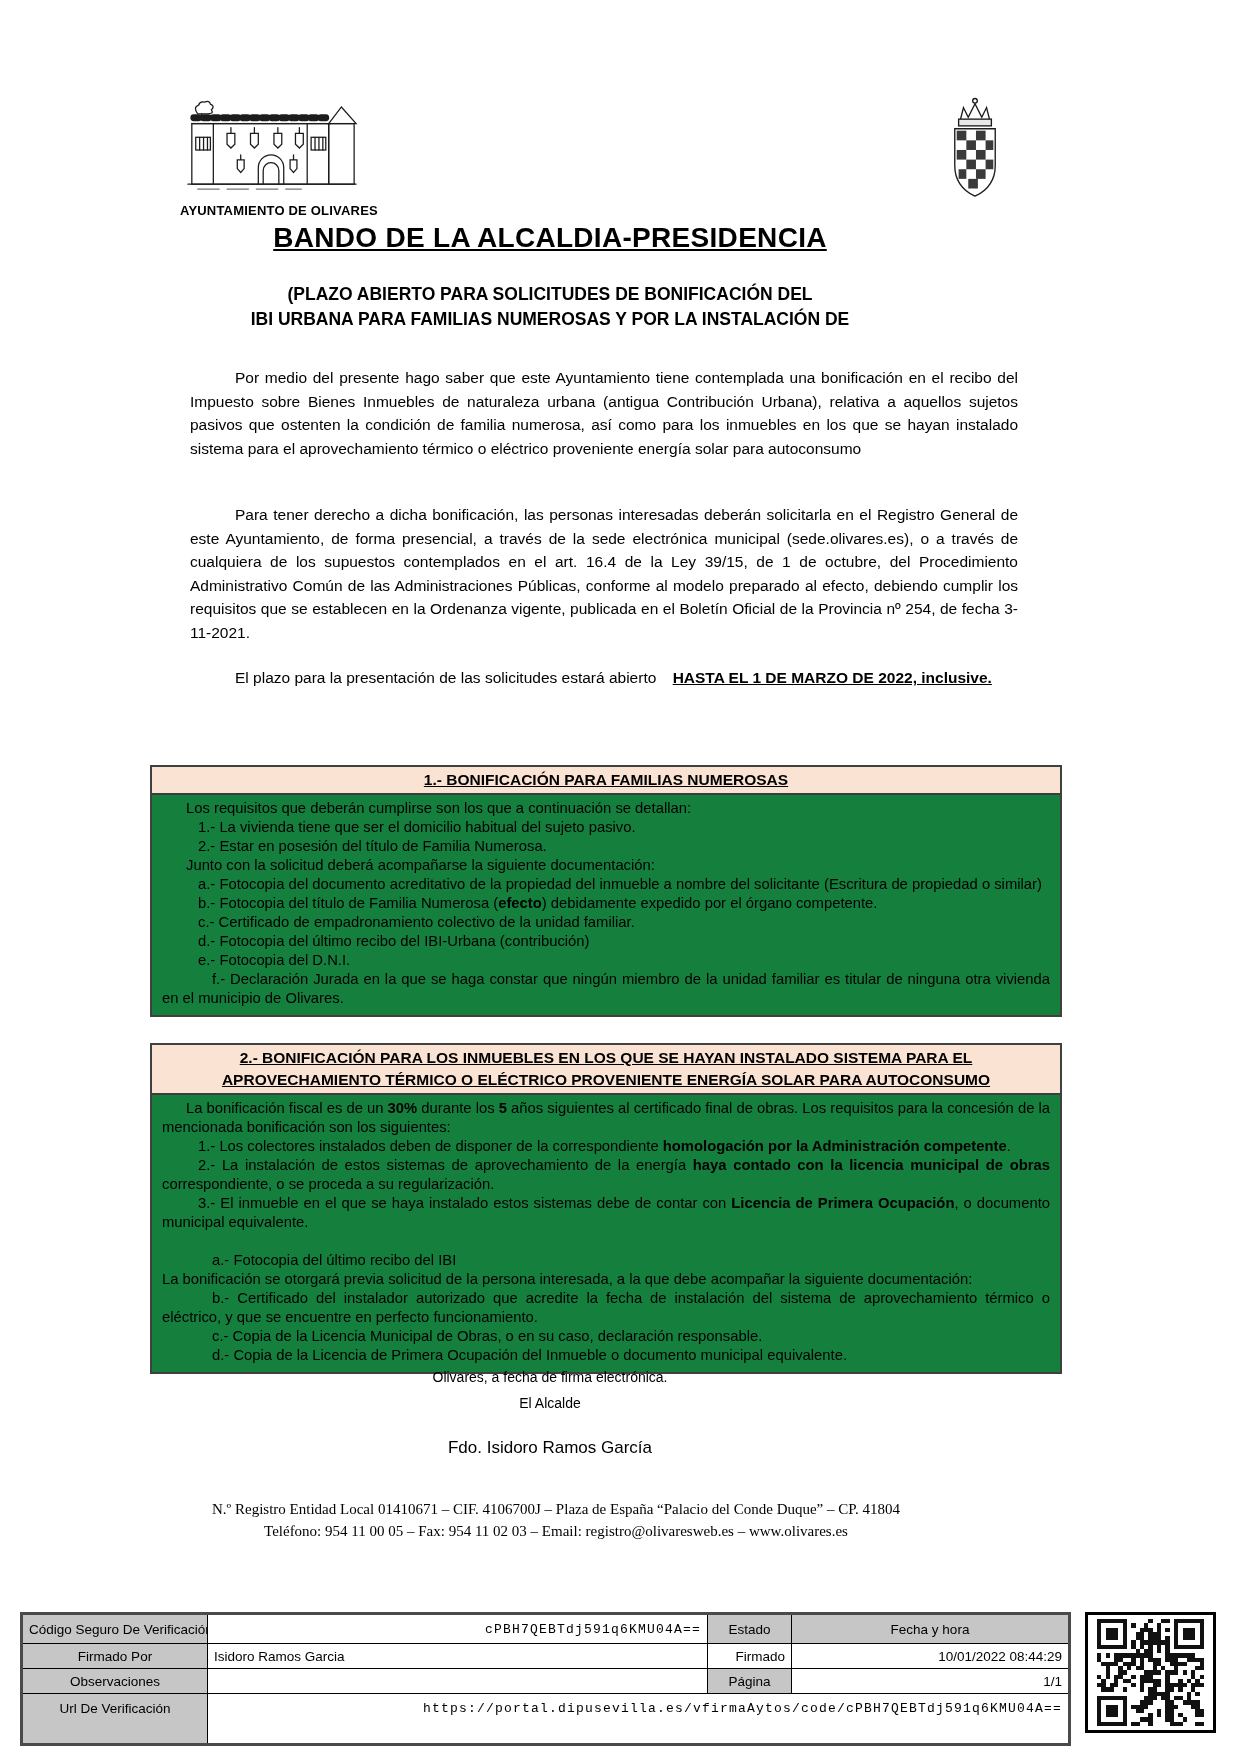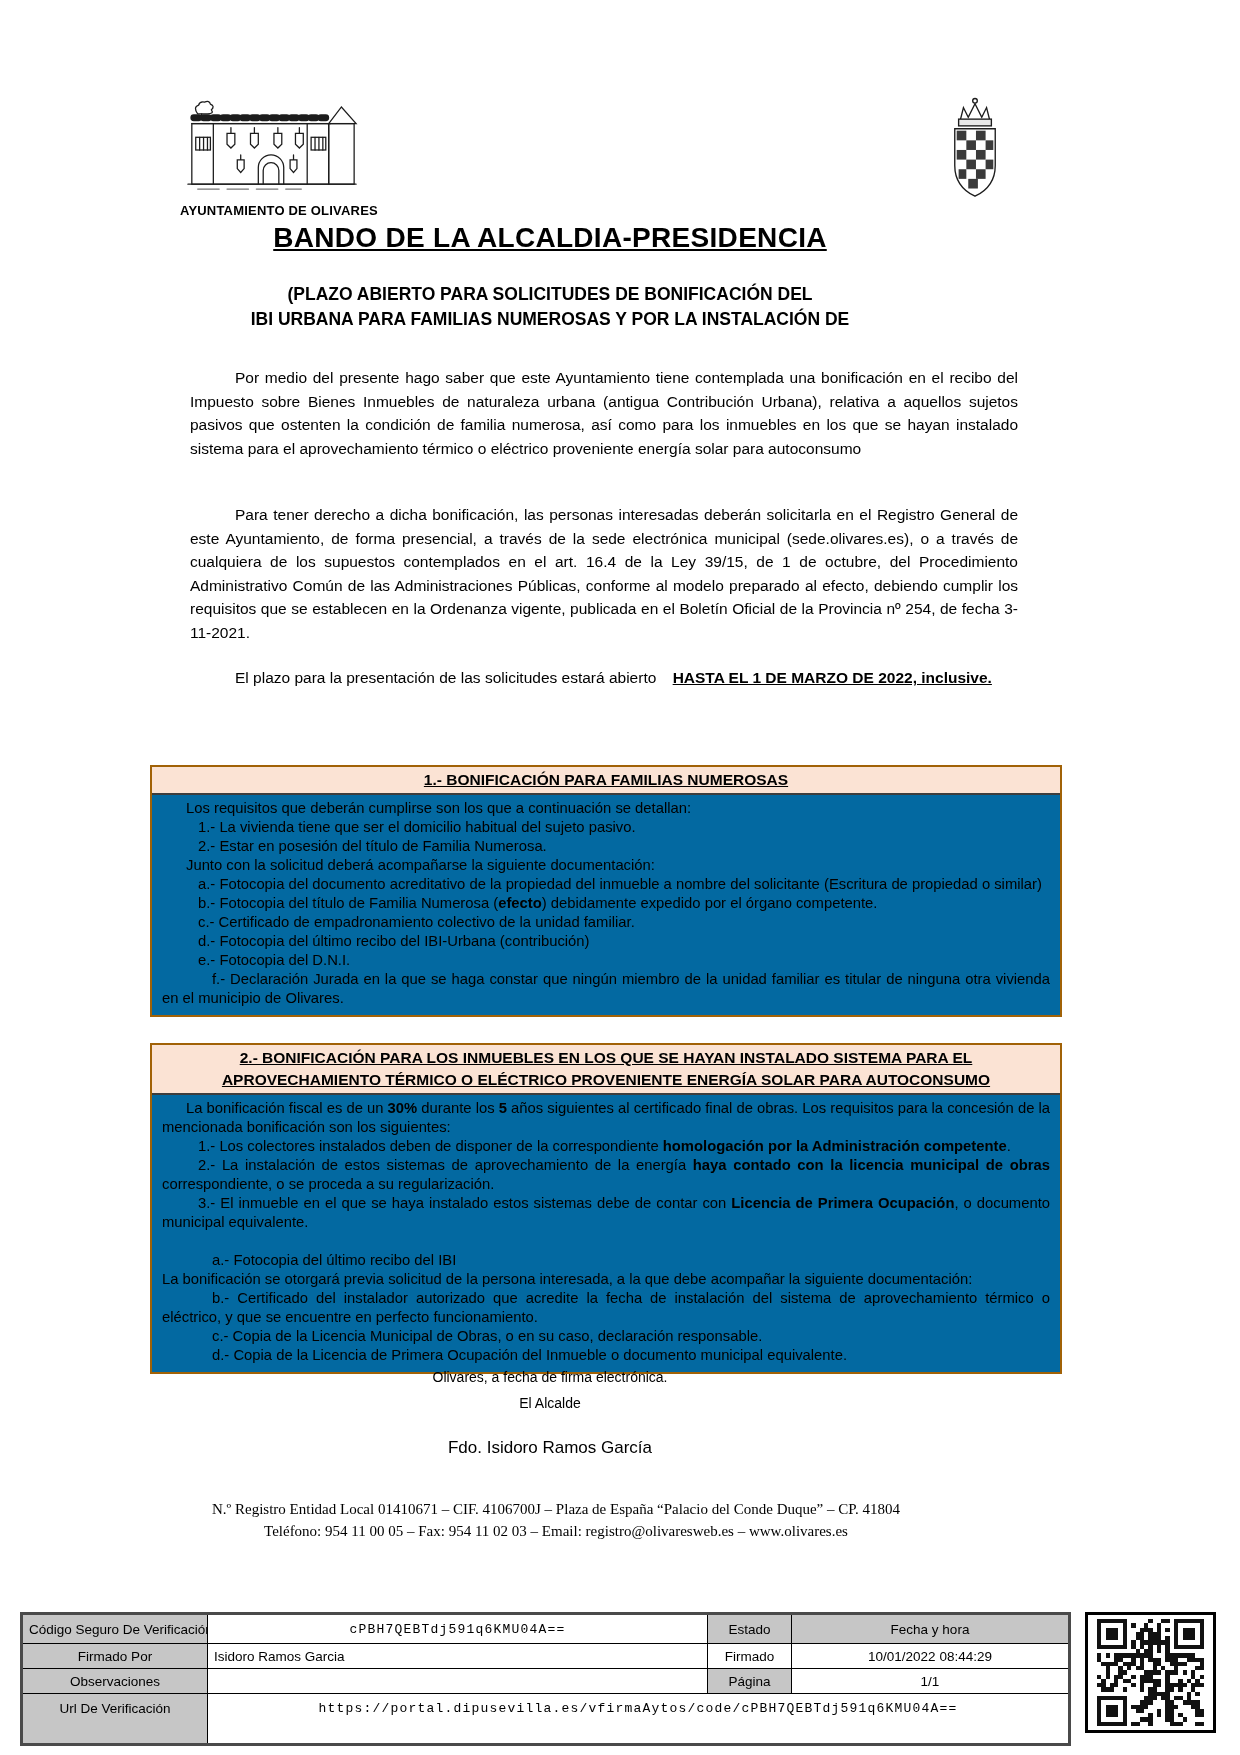--- a/index.html
+++ b/index.html
@@ -17,21 +17,21 @@
   
   .title-block{left:150px;top:222px;width:800px;text-align:center;}
   .doc-title{font-size:28px;font-weight:bold;text-decoration:underline;letter-spacing:.3px;}
   .doc-subtitle{margin-top:28px;font-size:17.5px;font-weight:bold;line-height:25px;}
   
   .paras{left:190px;top:366px;width:828px;}
   .para{margin:0;text-align:justify;font-size:15.5px;line-height:23.5px;text-indent:45px;}
   .para + .para{margin-top:22px;}
   .p2{margin-top:43px !important;}
   
-  .box{left:150px;width:912px;border:2px solid #a16207;box-sizing:border-box;background:#0369a1;}
+  .box{left:150px;width:912px;border:2px solid #404040;box-sizing:border-box;background:#15803d;}
   .box1{top:765px;}
   .box2{top:1043px;}
   .box-header{background:#fbe3d4;border-bottom:2px solid #3d3d3d;text-align:center;
     font-weight:bold;font-size:15.5px;line-height:22px;padding:2px 6px;}
   .box-header .hline{text-decoration:underline;display:block;}
   .box-body{padding:4px 10px 7px 10px;font-size:14.8px;line-height:19px;}
   .bx{margin:0;text-align:left;}
   .just{text-align:justify;}
   .ind0{text-indent:0;}
   .ind1{text-indent:24px;}
@@ -42,21 +42,21 @@
   .signature{left:150px;top:1364px;width:800px;text-align:center;font-size:14px;line-height:26px;}
   .fdo{left:150px;top:1438px;width:800px;text-align:center;font-size:17px;}
   
   .docfooter{left:150px;top:1498px;width:812px;text-align:center;
     font-family:"Liberation Serif",serif;font-size:15px;line-height:22px;}
   
   .vtable{position:absolute;left:20px;top:1612px;width:1048px;border-collapse:collapse;
     table-layout:fixed;border:3px solid #4a4a4a;font-size:13.5px;}
   .vtable td{border:1px solid #000;padding:2px 6px;overflow:hidden;white-space:nowrap;}
   .vtable .lbl{background:#c6c6c6;text-align:center;}
-  .vtable .ctr{text-align:center;}
+  .vtable .ctr{text-align:right;}
   .vtable .leftal{text-align:left;}
   .vtable .mono{font-family:"Liberation Mono","DejaVu Sans Mono",monospace;font-size:13px;letter-spacing:1.2px;}
   .vtable tr.r1 td{height:24px;}
   .vtable tr.r2 td,.vtable tr.r3 td{height:20px;}
   .vtable tr.r4 td{height:40px;vertical-align:top;padding-top:7px;}
   
   .qr{left:1085px;top:1612px;width:131px;height:121px;border:3px solid #000;
     box-sizing:border-box;background:#fff;padding:4px;}
   .qr svg{width:100%;height:100%;display:block;}
 </style>

